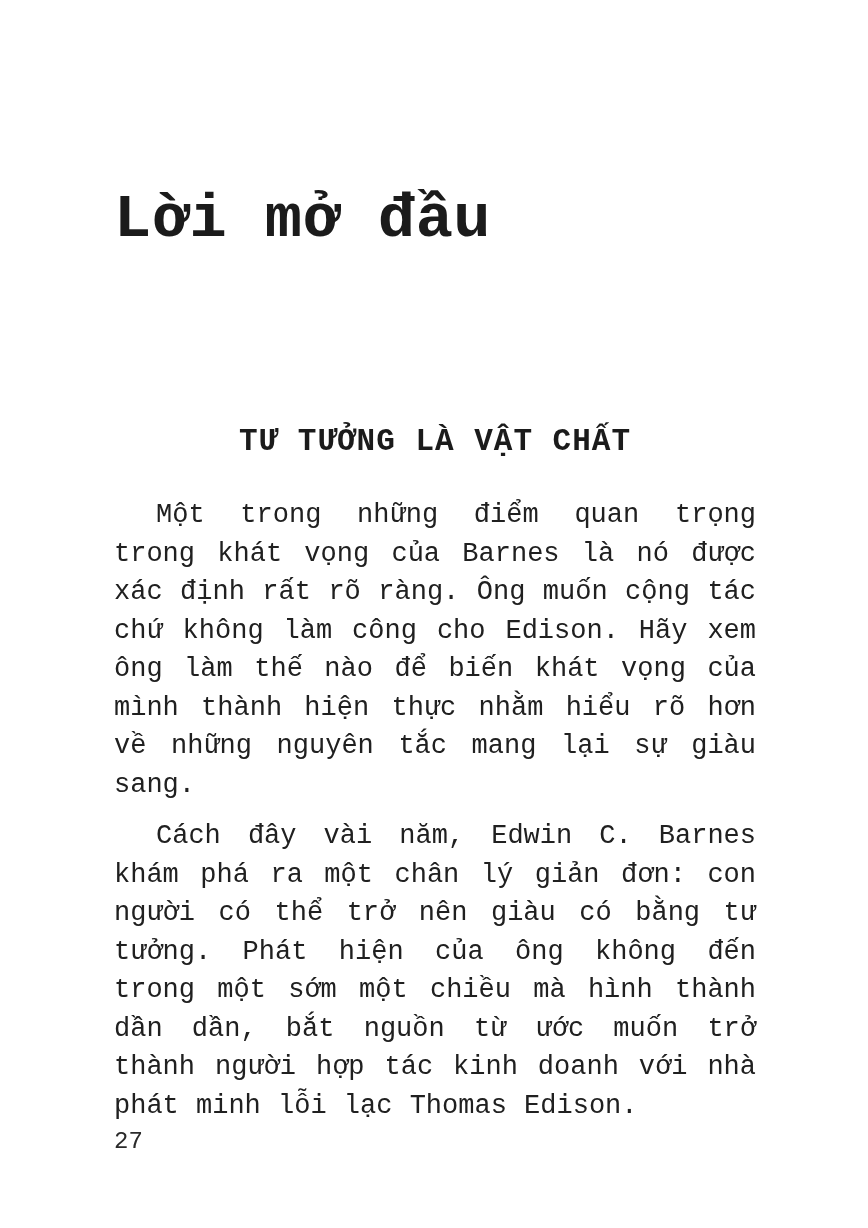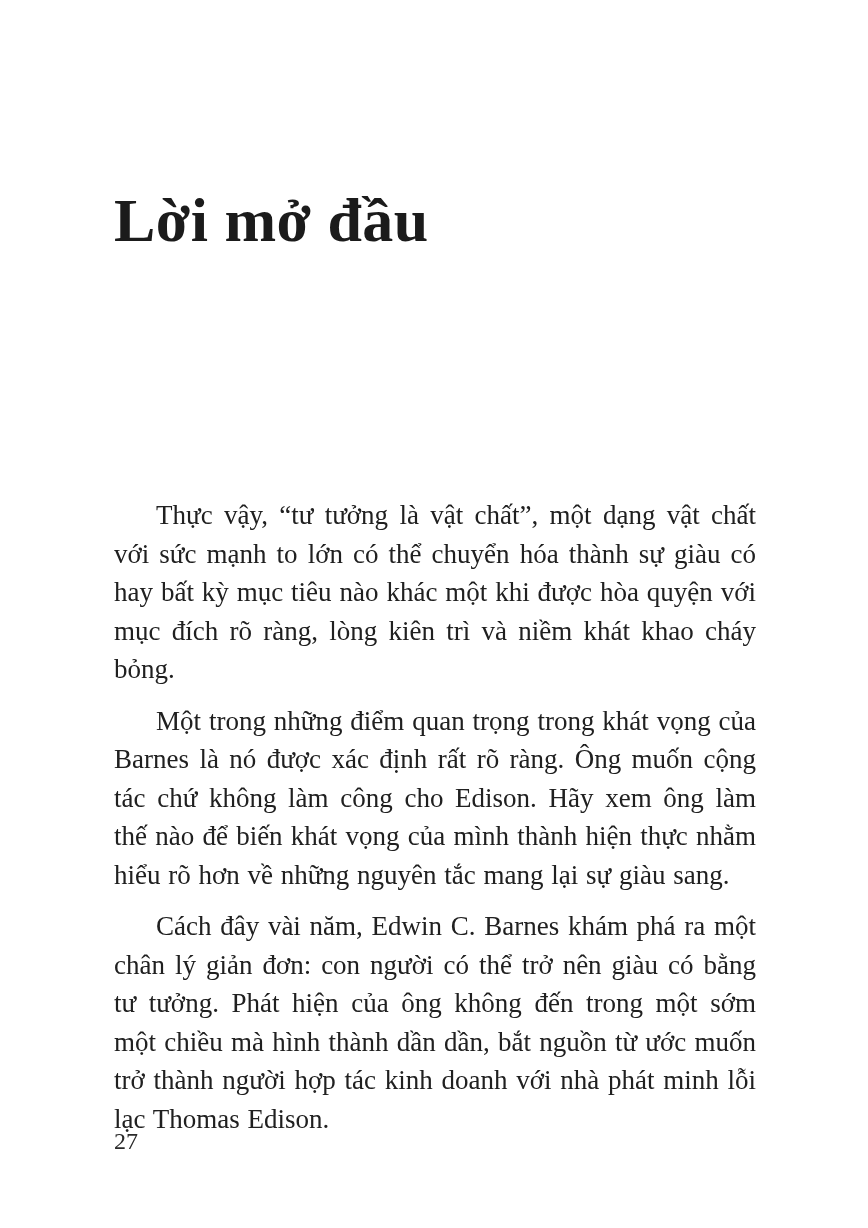--- a/index.html
+++ b/index.html
@@ -14,20 +14,21 @@
     color: #1e1e1e;
     position: relative;
     overflow: hidden;
   }
   .page {
     position: absolute;
     top: 0;
     left: 0;
     width: 868px;
     height: 1228px;
+    font-family: Liberation Mono, monospace;
   }
   .chapter-title {
     position: absolute;
     top: 186px;
     left: 114px;
     margin: 0;
     font-size: 62px;
     font-weight: bold;
     letter-spacing: 0.5px;
     line-height: 1.1;
@@ -71,22 +72,22 @@
     color: #2a2a2a;
   }
 </style>
 </head>
 <body style="background: rgb(255, 255, 255); color: rgb(32, 32, 32);">
 
 <div class="page">
 
   <h1 class="chapter-title">Lời mở đầu</h1>
 
+  <h2 class="section-heading">TƯ TƯỞNG LÀ VẬT CHẤT</h2>
 
   <div class="body-text">
-    <p>Thực vậy, “tư tưởng là vật chất”, một dạng vật chất với sức mạnh to lớn có thể chuyển hóa thành sự giàu có hay bất kỳ mục tiêu nào khác một khi được hòa quyện với mục đích rõ ràng, lòng kiên trì và niềm khát khao cháy bỏng.</p>
     <p>Một trong những điểm quan trọng trong khát vọng của Barnes là nó được xác định rất rõ ràng. Ông muốn cộng tác chứ không làm công cho Edison. Hãy xem ông làm thế nào để biến khát vọng của mình thành hiện thực nhằm hiểu rõ hơn về những nguyên tắc mang lại sự giàu sang.</p>
     <p>Cách đây vài năm, Edwin C. Barnes khám phá ra một chân lý giản đơn: con người có thể trở nên giàu có bằng tư tưởng. Phát hiện của ông không đến trong một sớm một chiều mà hình thành dần dần, bắt nguồn từ ước muốn trở thành người hợp tác kinh doanh với nhà phát minh lỗi lạc Thomas Edison.</p>
   </div>
 
   <div class="page-number">27</div>
 
 </div>
 
 </body></html>

